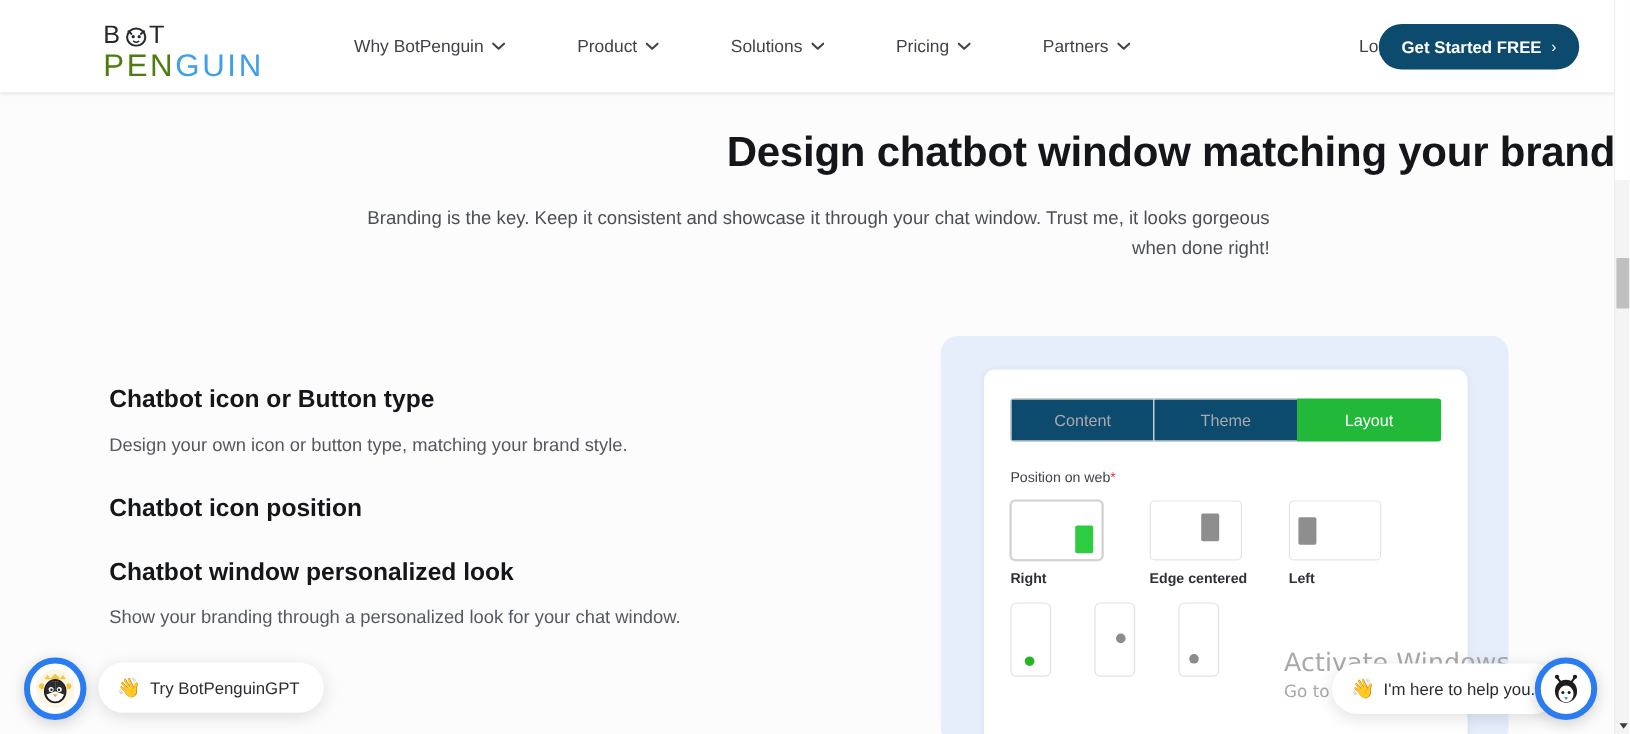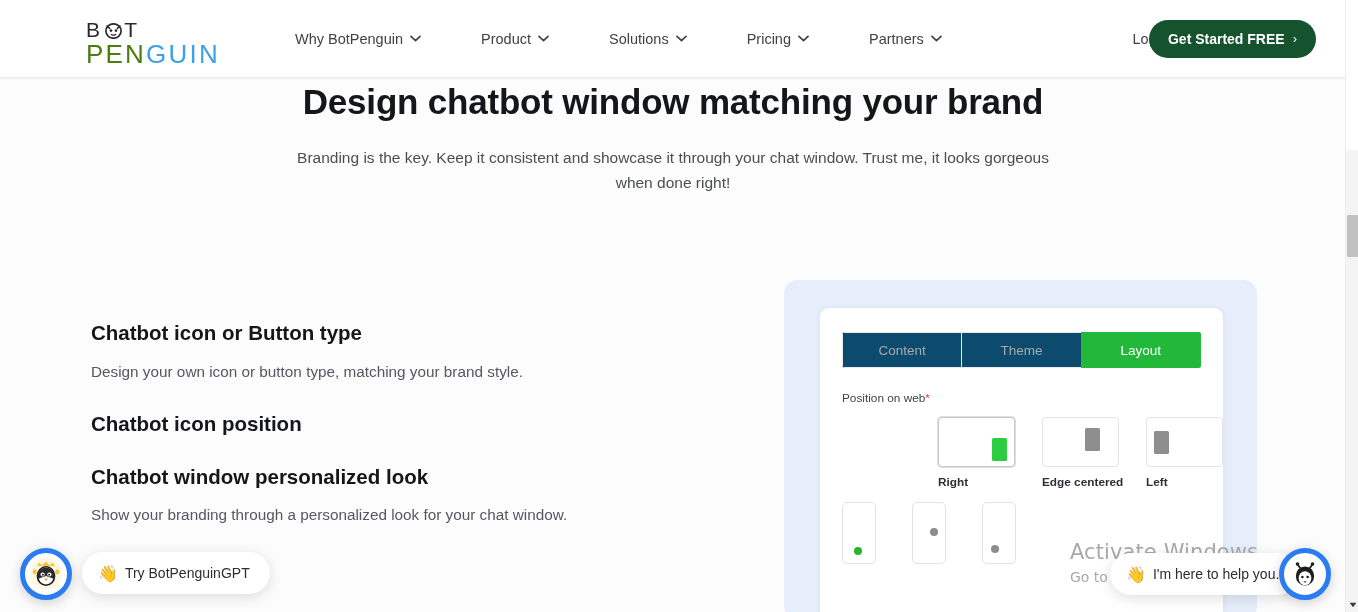--- a/index.html
+++ b/index.html
@@ -43,32 +43,32 @@
   .nav-item:last-child { margin-right: 0; }
   .chev { display: inline-block; width: 11px; height: 7px; position: relative; }
   .chev svg { position: absolute; top: 0; left: 0; }
 
   .login-link {
     position: absolute; right: 178px; top: 50%; transform: translateY(-50%);
     font-size: 14.5px; color: #404248; cursor: pointer;
   }
   .cta-btn {
     position: absolute; right: 30px; top: 50%; transform: translateY(-50%);
-    background: #14532d; color: #ffffff;
+    background: #0c4a6e; color: #ffffff;
     border: none; border-radius: 22px;
     height: 38px; padding: 0 19px;
     font-size: 14px; font-weight: 700;
     font-family: "Liberation Sans", sans-serif;
     display: flex; align-items: center; gap: 8px;
     cursor: pointer; white-space: nowrap;
   }
   .cta-arrow { font-size: 13px; font-weight: 400; opacity: .95; }
 
   
-  .hero { position: absolute; top: 61px; left: 0; width: 1346px; text-align: center; }
+  .hero { position: absolute; top: 86px; left: 0; width: 1346px; text-align: right; }
   .hero h1 {
     margin-top: 20px;
     font-size: 35px; font-weight: 700; color: #141619;
     letter-spacing: -0.2px; line-height: 1.2;
   }
   .hero p {
     margin: 22px auto 0;
     width: 770px;
     font-size: 15.5px; color: #4b4e55; line-height: 1.62;
   }
@@ -101,21 +101,21 @@
   }
   .tab:last-child { border-right: 1px solid #e9e9e9; }
   .tab.active { background: #22b83a; color: #ffffff; border-color: #22b83a; }
 
   .field-label {
     margin: 23px 0 0 22px;
     font-size: 11.8px; color: #40434a; font-weight: 400;
   }
   .req { color: #e33b4e; }
 
-  .opt-row { display: flex; margin: 12px 0 0 22px; gap: 27px; justify-content: flex-end; }
+  .opt-row { display: flex; margin: 12px 0 0 22px; gap: 39px; }
   .opt { width: 77px; }
   .opt-box {
     width: 77px; height: 50px; background: #ffffff;
     border: 1px solid #e4e4e6; border-radius: 4px;
     position: relative; cursor: pointer;
   }
   .opt-box.selected { border-color: #c9c9cb; box-shadow: 0 0 0 1px #dedede; }
   .opt-caption { margin-top: 8px; font-size: 11.8px; color: #2d3036; font-weight: 700; white-space: nowrap; }
   .swatch { position: absolute; width: 15px; height: 23px; border-radius: 1.5px; }
   .sw-green { background: #2ecc40; }

